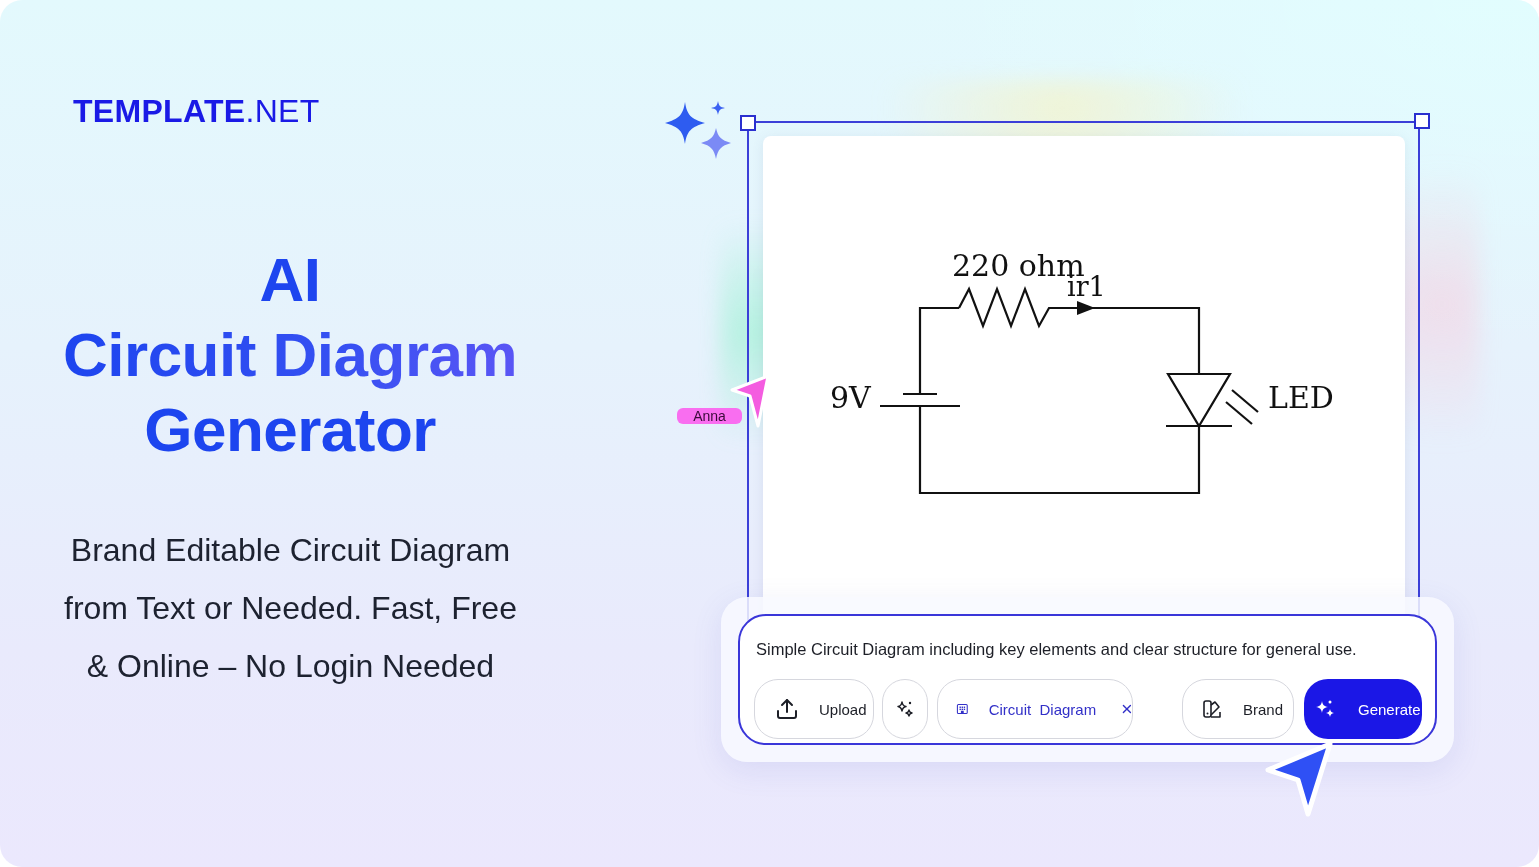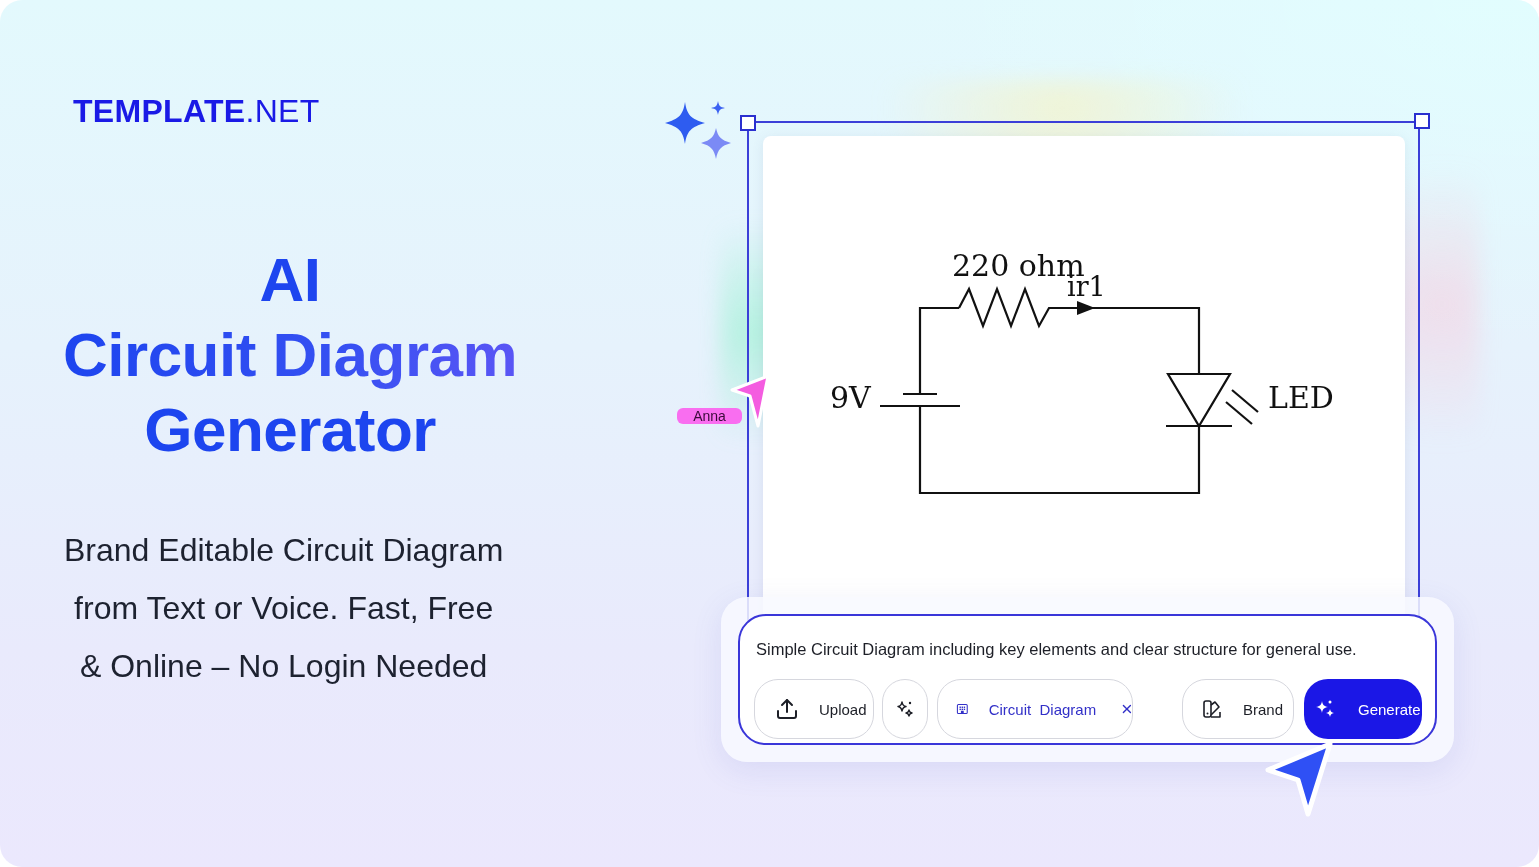--- a/index.html
+++ b/index.html
@@ -109,21 +109,21 @@
   </div>
 
   <div class="headline">
     <div>AI</div>
     <div class="grad">Circuit Diagram</div>
     <div>Generator</div>
   </div>
 
   <div class="desc">
     <div>Brand Editable Circuit Diagram</div>
-    <div>from Text or Voice. Fast, Free</div>
+    <div>from Text or Needed. Fast, Free</div>
     <div>&amp; Online – No Login Needed</div>
   </div>
 
   <div class="glow"></div>
 
   <svg class="sparkles" width="80" height="70" viewBox="0 0 80 70">
     <path d="M25 4 C27 17 31 21 45 25 C31 29 27 33 25 46 C23 33 19 29 5 25 C19 21 23 17 25 4 Z" fill="#2e5cf0"></path>
     <path d="M58 3 C59 8 60 9 65 10 C60 11 59 12 58 17 C57 12 56 11 51 10 C56 9 57 8 58 3 Z" fill="#3c62f2"></path>
     <path d="M56 30 C58 39 61 42 71 45 C61 48 58 51 56 61 C54 51 51 48 41 45 C51 42 54 39 56 30 Z" fill="#7b8af5"></path>
   </svg>

